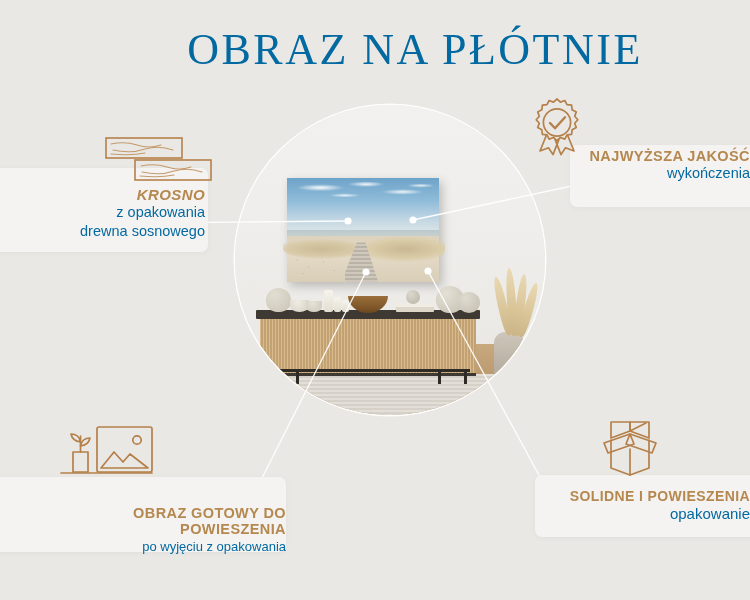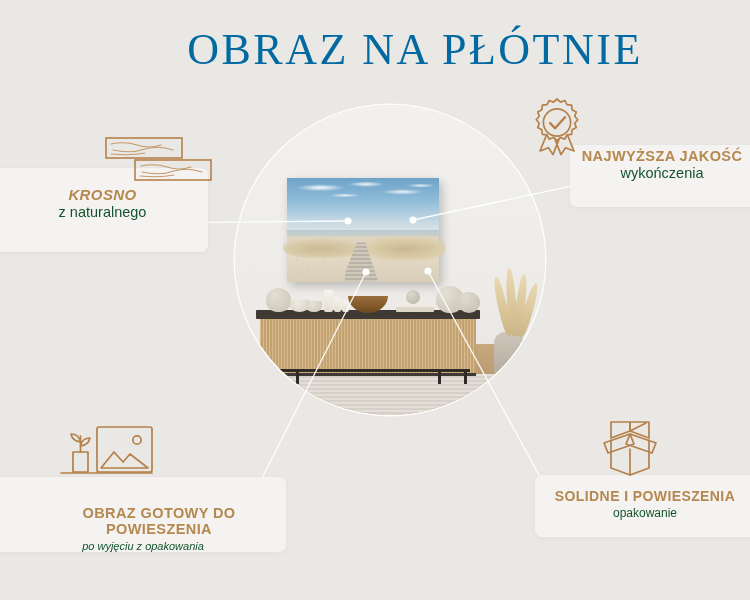--- a/index.html
+++ b/index.html
@@ -202,36 +202,36 @@
   .card-tl { left: -40px; top: 168px;  width: 248px; height: 84px; }
   .card-tr { left: 570px; top: 145px;  width: 230px; height: 62px; }
   .card-bl { left: -40px; top: 477px;  width: 326px; height: 75px; }
   .card-br { left: 535px; top: 475px;  width: 255px; height: 62px; }
 
   .card-title {
     font-weight: bold;
     color: #b5884f;
     letter-spacing: 0.4px;
   }
-  .card-sub { color: #14532d; }
-
-  .txt { position: absolute; text-align: center; }
+  .card-sub { color: #0369a1; }
+
+  .txt { position: absolute; text-align: right; }
   .txt-tl { left: 0px;   top: 186px; width: 205px; }
   .txt-tr { left: 574px; top: 148px; width: 176px; }
   .txt-bl { left: 0px;   top: 505px; width: 286px; }
   .txt-br { left: 540px; top: 488px; width: 210px; }
 
   .t-tl .card-title { font-size: 15px; font-style: italic; }
   .t-tl .card-sub   { font-size: 14.5px; line-height: 19px; }
   .t-tr .card-title { font-size: 14.5px; }
   .t-tr .card-sub   { font-size: 14.5px; line-height: 19px; }
   .t-bl .card-title { font-size: 14.5px; margin-left: 32px; }
-  .t-bl .card-sub   { font-size: 11px; line-height: 19px; font-style: italic; }
+  .t-bl .card-sub   { font-size: 13px; line-height: 19px; }
   .t-br .card-title { font-size: 14px; }
-  .t-br .card-sub   { font-size: 12px; line-height: 19px; }
+  .t-br .card-sub   { font-size: 15px; line-height: 19px; }
 
   
   .icon { position: absolute; }
   .icon-planks { left: 105px; top: 136px; }
   .icon-badge  { left: 526px; top: 96px; }
   .icon-frame  { left: 55px;  top: 424px; }
   .icon-box    { left: 600px; top: 418px; }
 
   
   .connectors { position:absolute; left:0; top:0; width:750px; height:600px; pointer-events:none; }
@@ -354,21 +354,22 @@
       <path d="M11 4 h19 v9 l-19 7z"></path>
       <path d="M49 4 h-19 v9 l19 7z"></path>
       <path d="M4 25 l26 -9 4 10 -26 9z"></path>
       <path d="M56 25 l-26 -9 -4 10 26 9z"></path>
       <path d="M30 13 L46 5"></path>
     </g>
   </svg>
 
   <div class="txt txt-tl t-tl">
     <div class="card-title">KROSNO</div>
-    <div class="card-sub">z naturalnego</div>
+    <div class="card-sub">z opakowania</div>
+    <div class="card-sub">drewna sosnowego</div>
   </div>
 
   <div class="txt txt-tr t-tr">
     <div class="card-title">NAJWYŻSZA JAKOŚĆ</div>
     <div class="card-sub">wykończenia</div>
   </div>
 
   <div class="txt txt-bl t-bl">
     <div class="card-title">OBRAZ GOTOWY DO POWIESZENIA</div>
     <div class="card-sub">po wyjęciu z opakowania</div>

